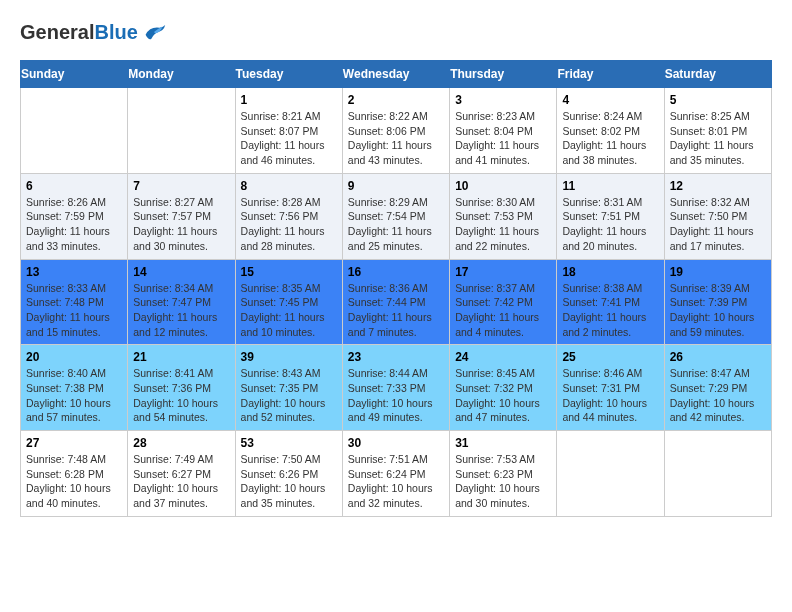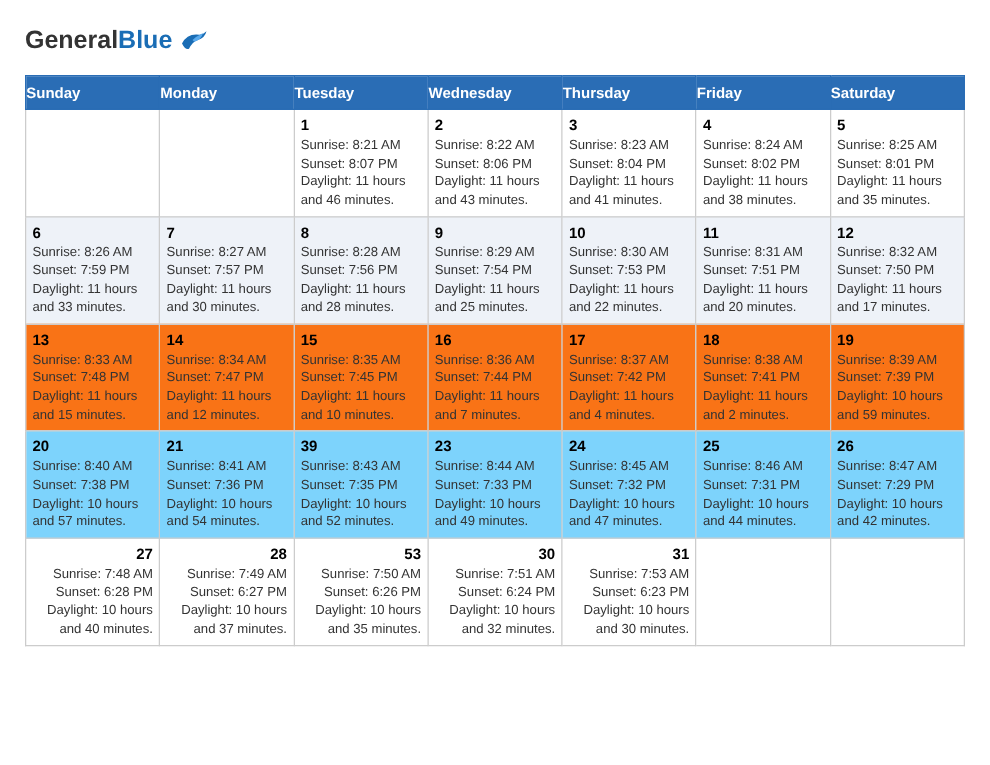--- a/index.html
+++ b/index.html
@@ -74,23 +74,23 @@
       font-size: 10.5px;
       color: #333;
       line-height: 1.4;
     }
     .empty-cell {
       background: #fff !important;
     }
     
     .calendar tbody tr:nth-child(1) td { background: #fff; }
     .calendar tbody tr:nth-child(2) td { background: #eef2f8; }
-    .calendar tbody tr:nth-child(3) td { background: #f97316; }
+    .calendar tbody tr:nth-child(3) td { background: #3b82f6; }
     .calendar tbody tr:nth-child(4) td { background: #7dd3fc; }
-    .calendar tbody tr:nth-child(5) td { background: #fff; text-align: right; }
+    .calendar tbody tr:nth-child(5) td { background: #fff; }
 
     .logo-wrapper {
       display: flex;
       align-items: center;
     }
     .logo-general {
       font-size: 20px;
       font-weight: bold;
       color: #333;
     }

